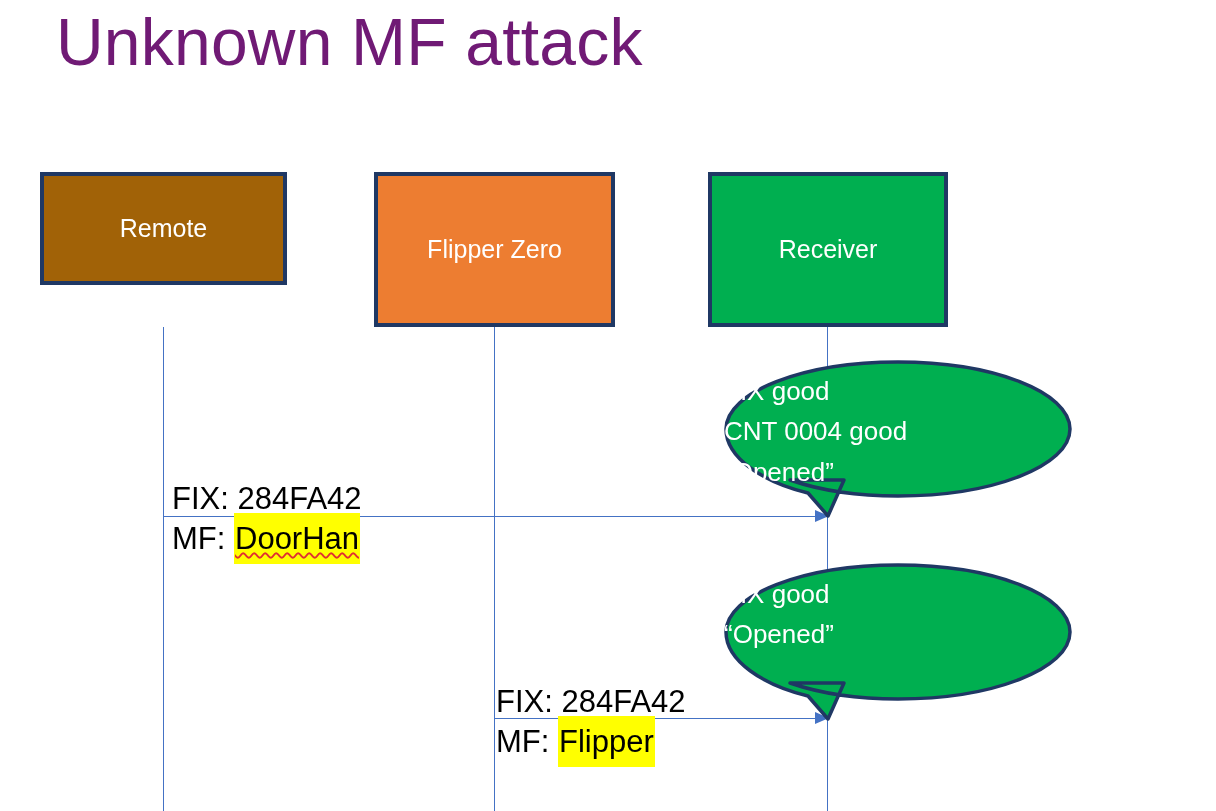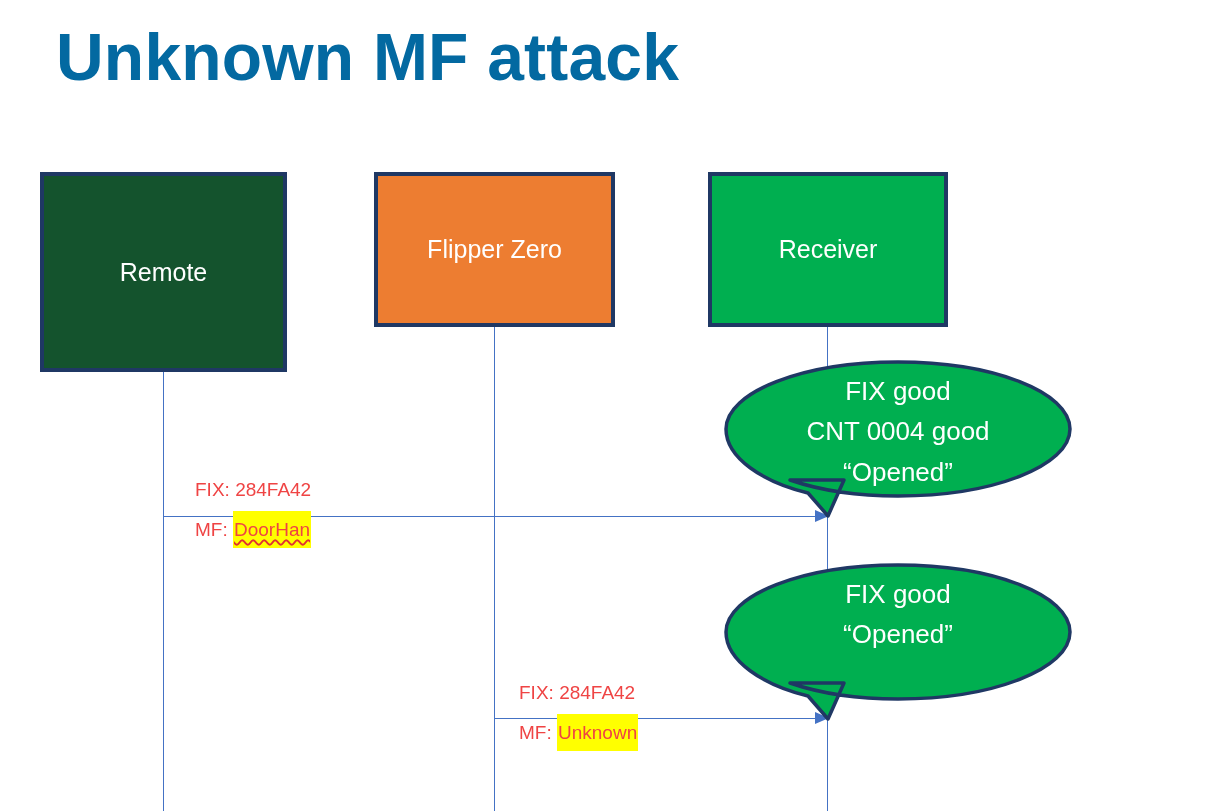--- a/index.html
+++ b/index.html
@@ -18,26 +18,25 @@
     background: #ffffff;
     overflow: hidden;
   }
 
   
   #slide-title {
     position: absolute;
     left: 56px;
     top: 4px;
     font-size: 66px;
-    font-weight: 700;
+    font-weight: 400;
     letter-spacing: 0.2px;
-    color: #0369a1;
+    color: #701a75;
     white-space: nowrap;
     line-height: 1.18;
-    margin-top: 15px;
   }
 
   
   .lifeline {
     position: absolute;
     width: 1px;
     background: #4472C4;
     top: 327px;
     height: 484px;
   }
@@ -52,22 +51,22 @@
     border: 4px solid #1F3864;
     display: flex;
     align-items: center;
     justify-content: center;
     color: #ffffff;
     font-size: 25px;
     font-weight: 400;
   }
   .actor-box.remote {
     left: 40px; top: 172px;
-    width: 247px; height: 200px;
-    background: #14532d;
+    width: 247px; height: 113px;
+    background: #a16207;
   }
   .actor-box.flipper {
     left: 374px; top: 172px;
     width: 241px; height: 155px;
     background: #ED7D31;
   }
   .actor-box.receiver {
     left: 708px; top: 172px;
     width: 240px; height: 155px;
     background: #00AF50;
@@ -87,25 +86,24 @@
     border-left: 14px solid #4472C4;
     border-top: 6px solid transparent;
     border-bottom: 6px solid transparent;
   }
   .msg-arrow.msg1 { left: 163px; top: 516px; width: 665px; }
   .msg-arrow.msg2 { left: 494px; top: 718px; width: 334px; }
 
   
   .msg-label {
     position: absolute;
-    font-size: 19px;
-    color: #ef4444;
+    font-size: 31px;
+    color: #000000;
     line-height: 1.47;
     white-space: nowrap;
-    margin-left: 23px;
   }
   .msg-label.label1 { left: 172px; top: 476px; }
   .msg-label.label2 { left: 496px; top: 679px; }
   .msg-label .row { height: 40px; }
 
   .hl {
     background: #FFFF00;
     padding: 8px 1px;
   }
   .misspelled {
@@ -124,21 +122,20 @@
     height: 158px;
   }
   .bubble.bubble1 { left: 724px; top: 360px; }
   .bubble.bubble2 { left: 724px; top: 563px; }
   .bubble svg { position: absolute; left: 0; top: 0; }
   .bubble-text {
     position: absolute;
     left: 0;
     top: 11px;
     width: 348px;
-    text-align: center;
     color: #ffffff;
     font-size: 26px;
     line-height: 1.55;
     pointer-events: none;
   }
 </style>
 </head>
 <body>
 
 <div id="slide">
@@ -167,21 +164,21 @@
     <span class="arrowhead"></span>
   </div>
 
   <div class="msg-label label1">
     <div class="row"><span>FIX: </span><span>284FA42</span></div>
     <div class="row"><span>MF: </span><span class="hl misspelled">DoorHan</span></div>
   </div>
 
   <div class="msg-label label2">
     <div class="row"><span>FIX: </span><span>284FA42</span></div>
-    <div class="row"><span>MF: </span><span class="hl">Unknown</span></div>
+    <div class="row"><span>MF: </span><span class="hl">Flipper</span></div>
   </div>
 
   <div class="bubble bubble1">
     <svg width="348" height="158" viewBox="0 0 348 158">
       <path d="M 174 2 C 269 2 346 32 346 69 C 346 106 269 136 174 136
                C 133 136 95 130 66 120 L 120 120 L 104 156 L 84 133
                C 39 122 2 98 2 69 C 2 32 79 2 174 2 Z" fill="#00AF50" stroke="#1F3864" stroke-width="3.5" stroke-linejoin="round"></path>
     </svg>
     <div class="bubble-text">
       <div>FIX good</div>

